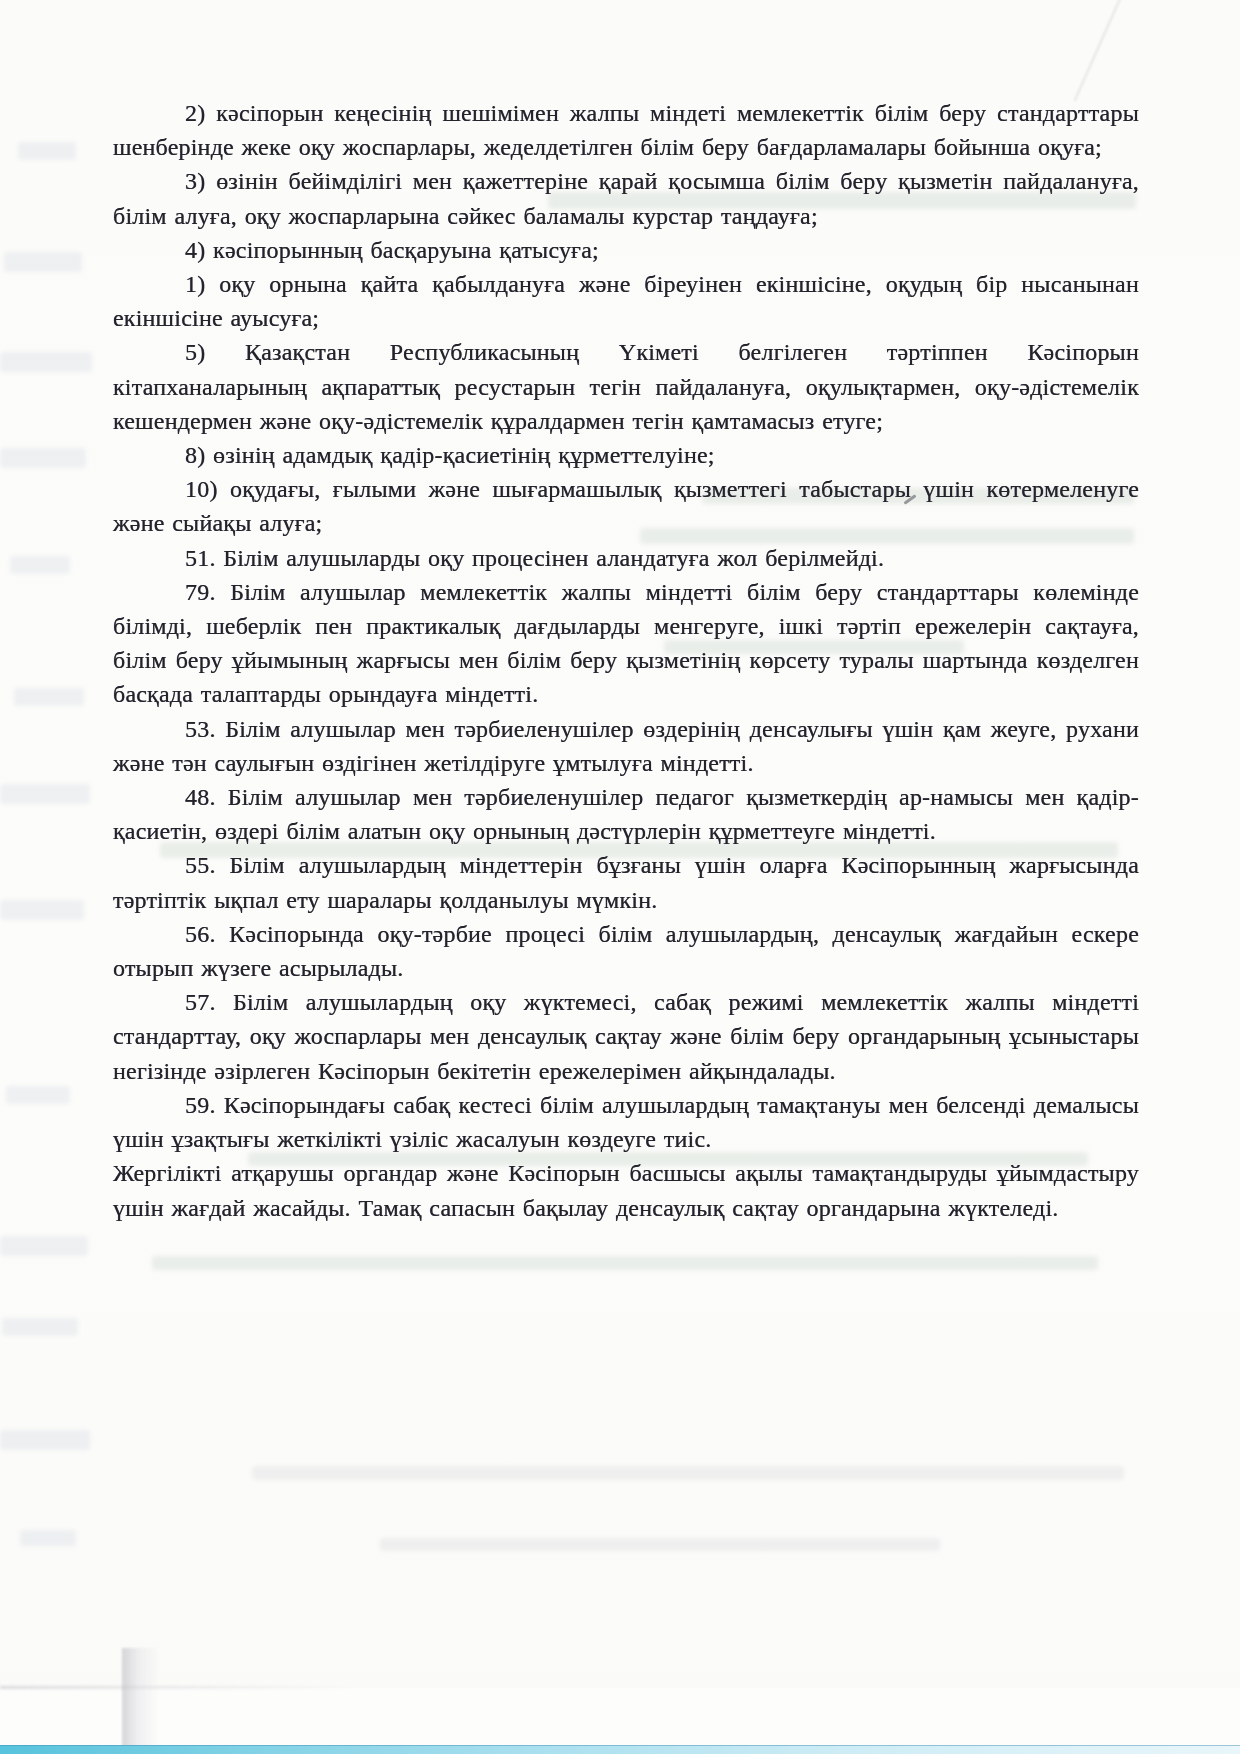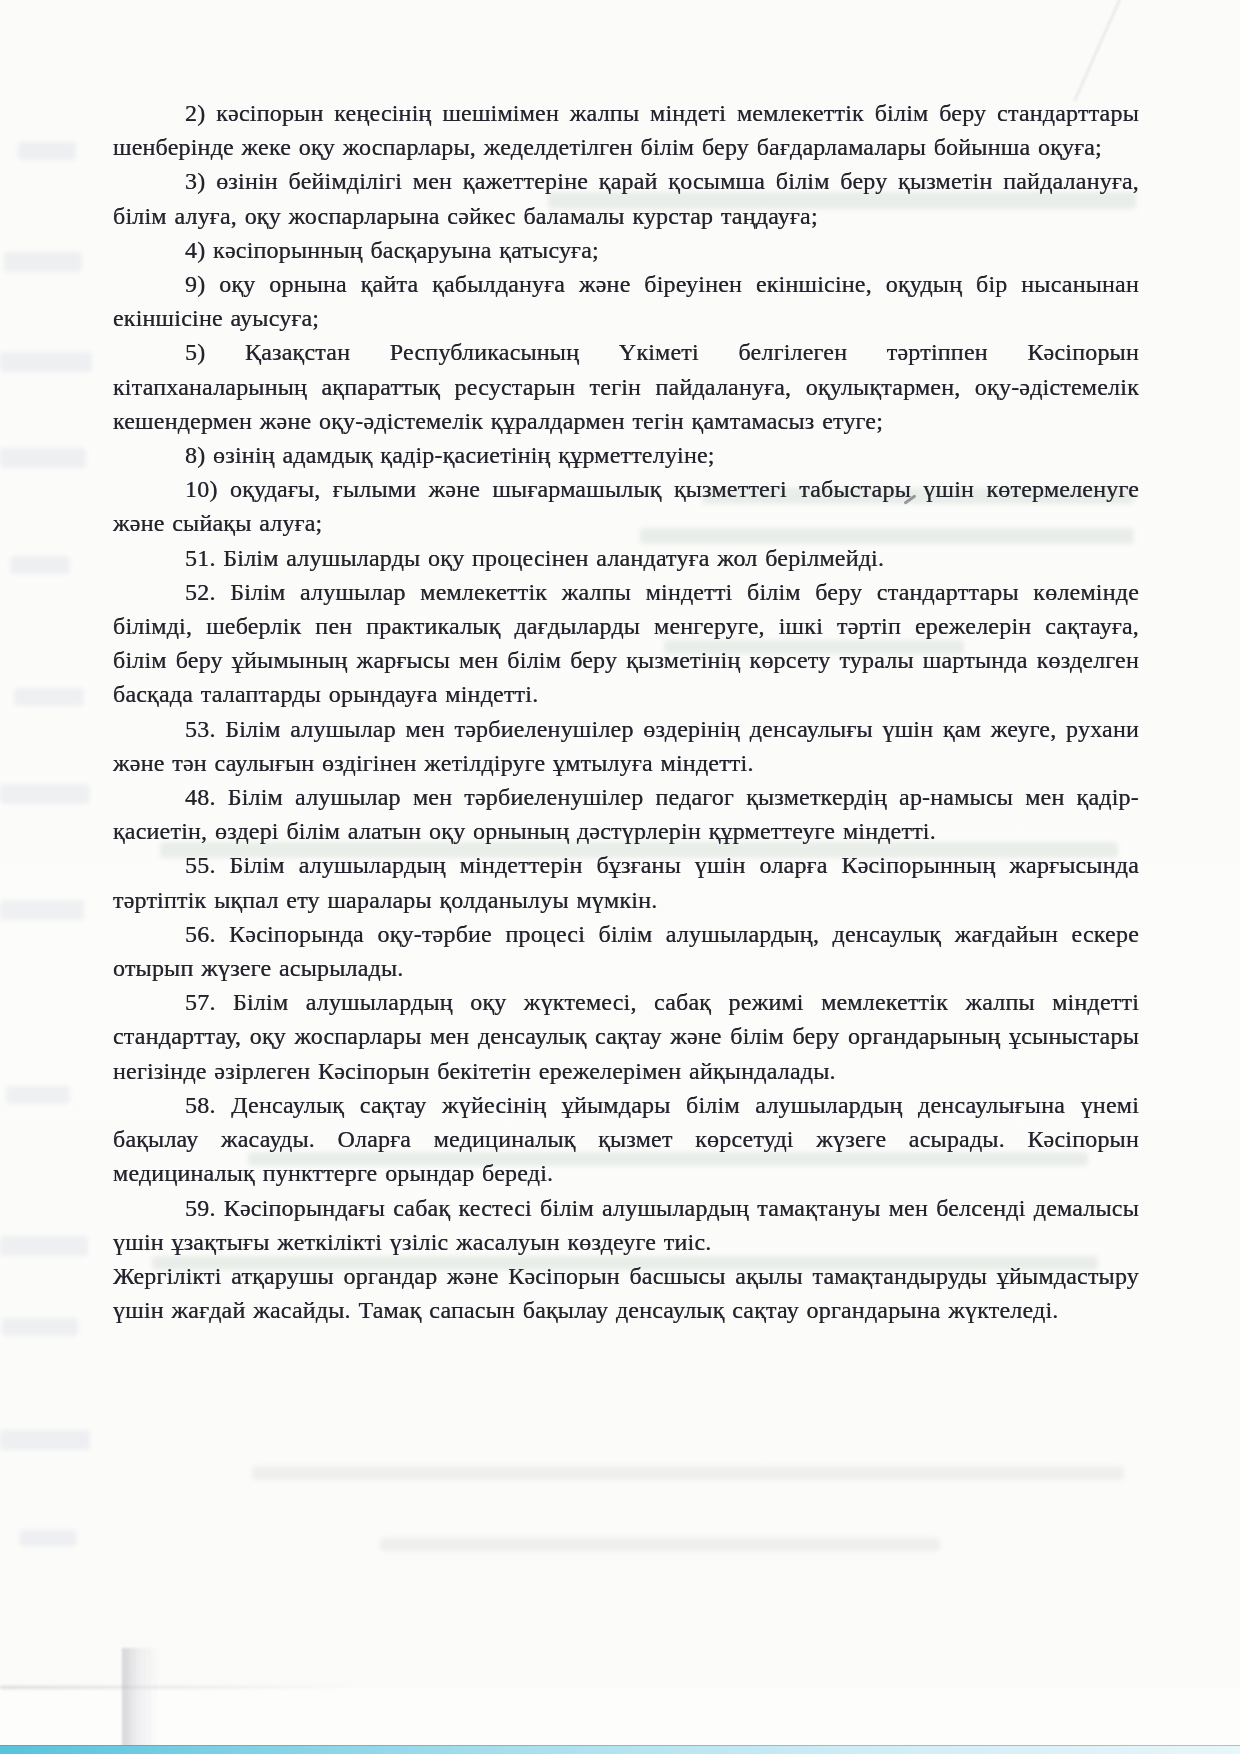--- a/index.html
+++ b/index.html
@@ -136,32 +136,31 @@
   <div class="ghost gray" style="left:380px; top:1538px; width:560px; height:13px;"></div>
 
   <div class="tick-mark"></div>
 
   <div class="corner-crease"></div>
 
   <div class="text-block">
       <p class="para indent">2) кәсіпорын кеңесінің шешімімен жалпы міндеті мемлекеттік білім беру стандарттары шенберінде жеке оқу жоспарлары, жеделдетілген білім беру бағдарламалары бойынша оқуға;</p>
       <p class="para indent">3) өзінін бейімділігі мен қажеттеріне қарай қосымша білім беру қызметін пайдалануға, білім алуға, оқу жоспарларына сәйкес баламалы курстар таңдауға;</p>
       <p class="para indent">4) кәсіпорынның басқаруына қатысуға;</p>
-      <p class="para indent">9) оқу орнына қайта қабылдануға және біреуінен екіншісіне, оқудың бір нысанынан екіншісіне ауысуға;</p>
+      <p class="para indent">1) оқу орнына қайта қабылдануға және біреуінен екіншісіне, оқудың бір нысанынан екіншісіне ауысуға;</p>
       <p class="para indent">5) Қазақстан Республикасының Үкіметі белгілеген тәртіппен Кәсіпорын кітапханаларының ақпараттық ресустарын тегін пайдалануға, оқулықтармен, оқу-әдістемелік кешендермен және оқу-әдістемелік құралдармен тегін қамтамасыз етуге;</p>
       <p class="para indent">8) өзінің адамдық қадір-қасиетінің құрметтелуіне;</p>
       <p class="para indent">10) оқудағы, ғылыми және шығармашылық қызметтегі табыстары үшін көтермеленуге және сыйақы алуға;</p>
       <p class="para indent">51. Білім алушыларды оқу процесінен аландатуға жол берілмейді.</p>
-      <p class="para indent">52. Білім алушылар мемлекеттік жалпы міндетті білім беру стандарттары көлемінде білімді, шеберлік пен практикалық дағдыларды менгеруге, ішкі тәртіп ережелерін сақтауға, білім беру ұйымының жарғысы мен білім беру қызметінің көрсету туралы шартында көзделген басқада талаптарды орындауға міндетті.</p>
+      <p class="para indent">79. Білім алушылар мемлекеттік жалпы міндетті білім беру стандарттары көлемінде білімді, шеберлік пен практикалық дағдыларды менгеруге, ішкі тәртіп ережелерін сақтауға, білім беру ұйымының жарғысы мен білім беру қызметінің көрсету туралы шартында көзделген басқада талаптарды орындауға міндетті.</p>
       <p class="para indent">53. Білім алушылар мен тәрбиеленушілер өздерінің денсаулығы үшін қам жеуге, рухани және тән саулығын өздігінен жетілдіруге ұмтылуға міндетті.</p>
       <p class="para indent">48. Білім алушылар мен тәрбиеленушілер педагог қызметкердің ар-намысы мен қадір-қасиетін, өздері білім алатын оқу орнының дәстүрлерін құрметтеуге міндетті.</p>
       <p class="para indent">55. Білім алушылардың міндеттерін бұзғаны үшін оларға Кәсіпорынның жарғысында тәртіптік ықпал ету шаралары қолданылуы мүмкін.</p>
       <p class="para indent">56. Кәсіпорында оқу-тәрбие процесі білім алушылардың, денсаулық жағдайын ескере отырып жүзеге асырылады.</p>
       <p class="para indent">57. Білім алушылардың оқу жүктемесі, сабақ режимі мемлекеттік жалпы міндетті стандарттау, оқу жоспарлары мен денсаулық сақтау және білім беру органдарының ұсыныстары негізінде әзірлеген Кәсіпорын бекітетін ережелерімен айқындалады.</p>
-      <p class="para indent">58. Денсаулық сақтау жүйесінің ұйымдары білім алушылардың денсаулығына үнемі бақылау жасауды. Оларға медициналық қызмет көрсетуді жүзеге асырады. Кәсіпорын медициналық пункттерге орындар береді.</p>
       <p class="para indent">59. Кәсіпорындағы сабақ кестесі білім алушылардың тамақтануы мен белсенді демалысы үшін ұзақтығы жеткілікті үзіліс жасалуын көздеуге тиіс.</p>
       <p class="para">Жергілікті атқарушы органдар және Кәсіпорын басшысы ақылы тамақтандыруды ұйымдастыру үшін жағдай жасайды. Тамақ сапасын бақылау денсаулық сақтау органдарына жүктеледі.</p>
     </div>
 
   <div class="page-under"></div>
   <div class="edge-shadow"></div>
   <div class="edge-band"></div>
   <div class="scanner-strip"></div>
 
 </div>

